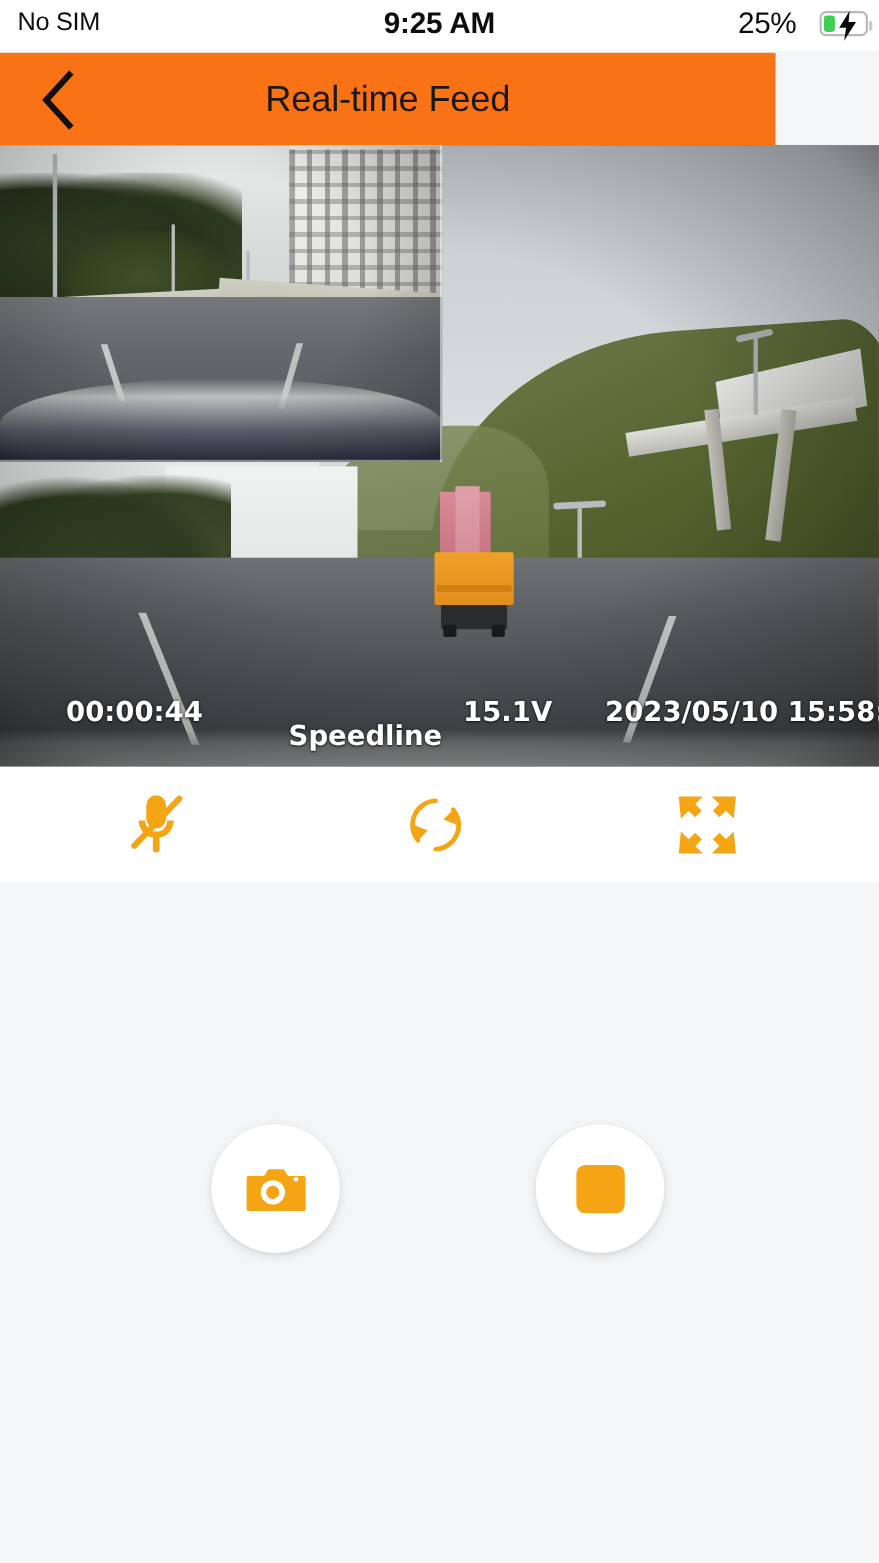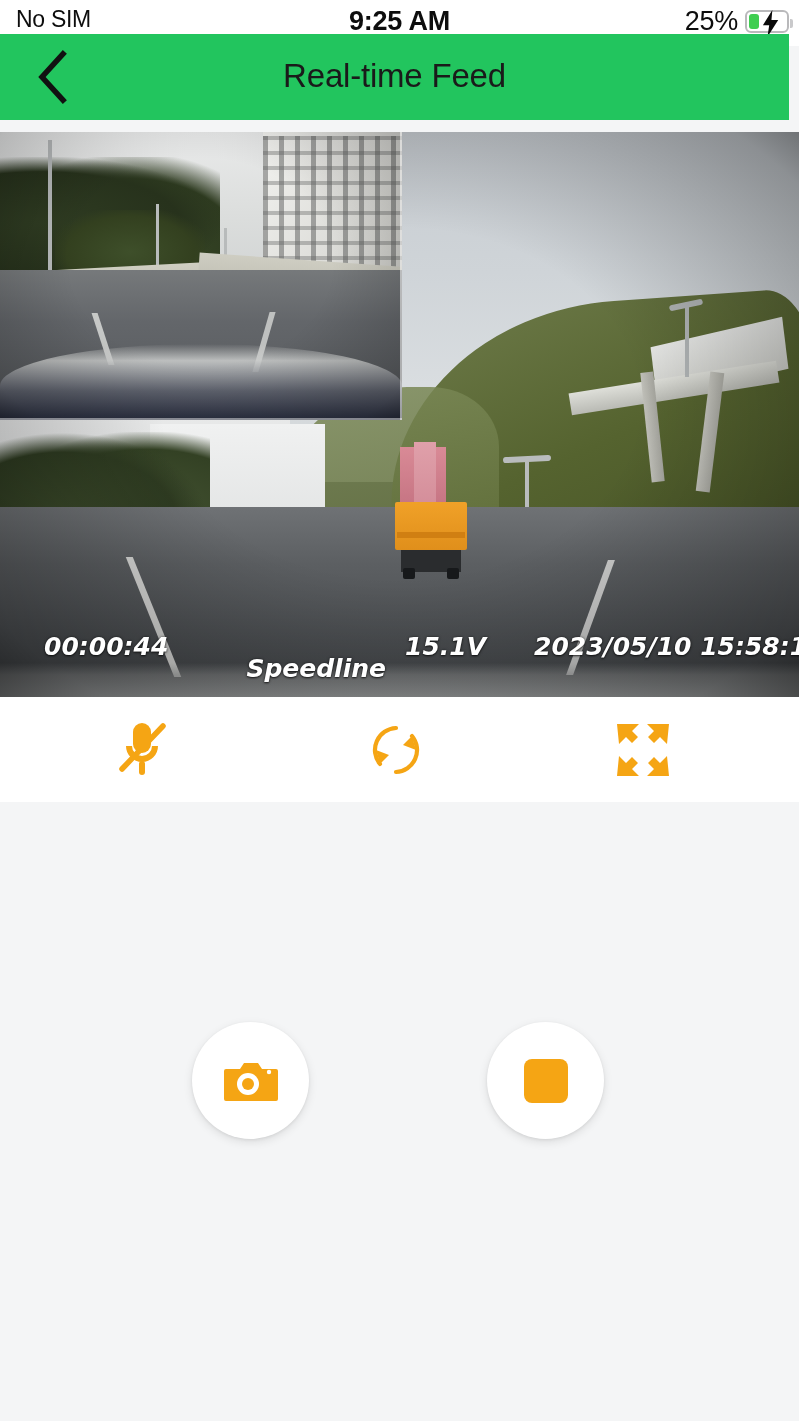--- a/index.html
+++ b/index.html
@@ -26,21 +26,21 @@
     position: absolute; left: 16px; top: 6px;
     font-size: 23px; color: #0d0d0d; letter-spacing: -0.3px;
   }
   .sb-center {
     position: absolute; left: 0; right: 0; top: 6px;
     text-align: center;
     font-size: 27px; font-weight: bold; color: #0d0d0d; letter-spacing: -0.2px;
   }
   .sb-right {
     position: absolute; right: 10px; top: 6px;
-    display: flex; align-items: center; gap: 7px;
+    display: flex; align-items: center; gap: 21px;
   }
   .sb-pct { font-size: 27px; color: #0d0d0d; letter-spacing: -0.3px; }
   .battery {
     position: relative;
     width: 44px; height: 23px;
     border: 2.5px solid #b9b9bb;
     border-radius: 6px;
     background: #fff;
   }
   .battery::after {
@@ -54,23 +54,23 @@
     width: 11px;
     background: #3fce51; border-radius: 3px;
   }
   .bolt {
     position: absolute; left: 13px; top: -2px;
     width: 22px; height: 27px;
   }
 
   
   .navbar {
-    position: absolute; left: 0; top: 34px;
-    width: 789px; height: 86px;
-    background: #22c55e;
+    position: absolute; left: 0; top: 48px;
+    width: 705px; height: 86px;
+    background: #f97316;
   }
   .nav-back {
     position: absolute; left: 22px; top: 10px;
     width: 62px; height: 66px;
     display: flex; align-items: center; justify-content: center;
     cursor: pointer;
   }
   .nav-title {
     position: absolute; left: 0; right: 0; top: 23px;
     text-align: center;
@@ -295,31 +295,30 @@
   }
   .p-vig {
     position: absolute; inset: 0;
     background: radial-gradient(ellipse at 50% 45%, rgba(0,0,0,0) 46%, rgba(0,0,0,.22) 90%, rgba(0,0,0,.38) 100%);
   }
   .pip-border { position:absolute; right:0; top:0; width:2px; height:100%; background: rgba(255,255,255,.55); }
   .pip-border-b { position:absolute; left:0; bottom:0; width:100%; height:2px; background: rgba(255,255,255,.45); }
 
   
   .osd {
-    position: absolute; left: 0; right: 0; bottom: 14px;
+    position: absolute; left: 16px; right: 0; bottom: 14px;
     display: flex; align-items: center;
     padding: 0 44px;
     color: #ffffff;
     font-family: "DejaVu Sans", sans-serif;
     font-weight: bold;
     font-size: 25px;
     letter-spacing: 0px;
     text-shadow: 0 1px 2px rgba(0,0,0,.65), 0 0 3px rgba(0,0,0,.5);
     white-space: nowrap;
-    font-style: italic;
   }
   .osd-elapsed { }
   .osd-brand { margin-left: 78px; margin-top: 44px; }
   .osd-volt { margin-left: 19px; }
   .osd-dt { margin-left: 48px; }
 
   
   .toolbar {
     position: absolute; left: 0; top: 697px;
     width: 799px; height: 105px;

